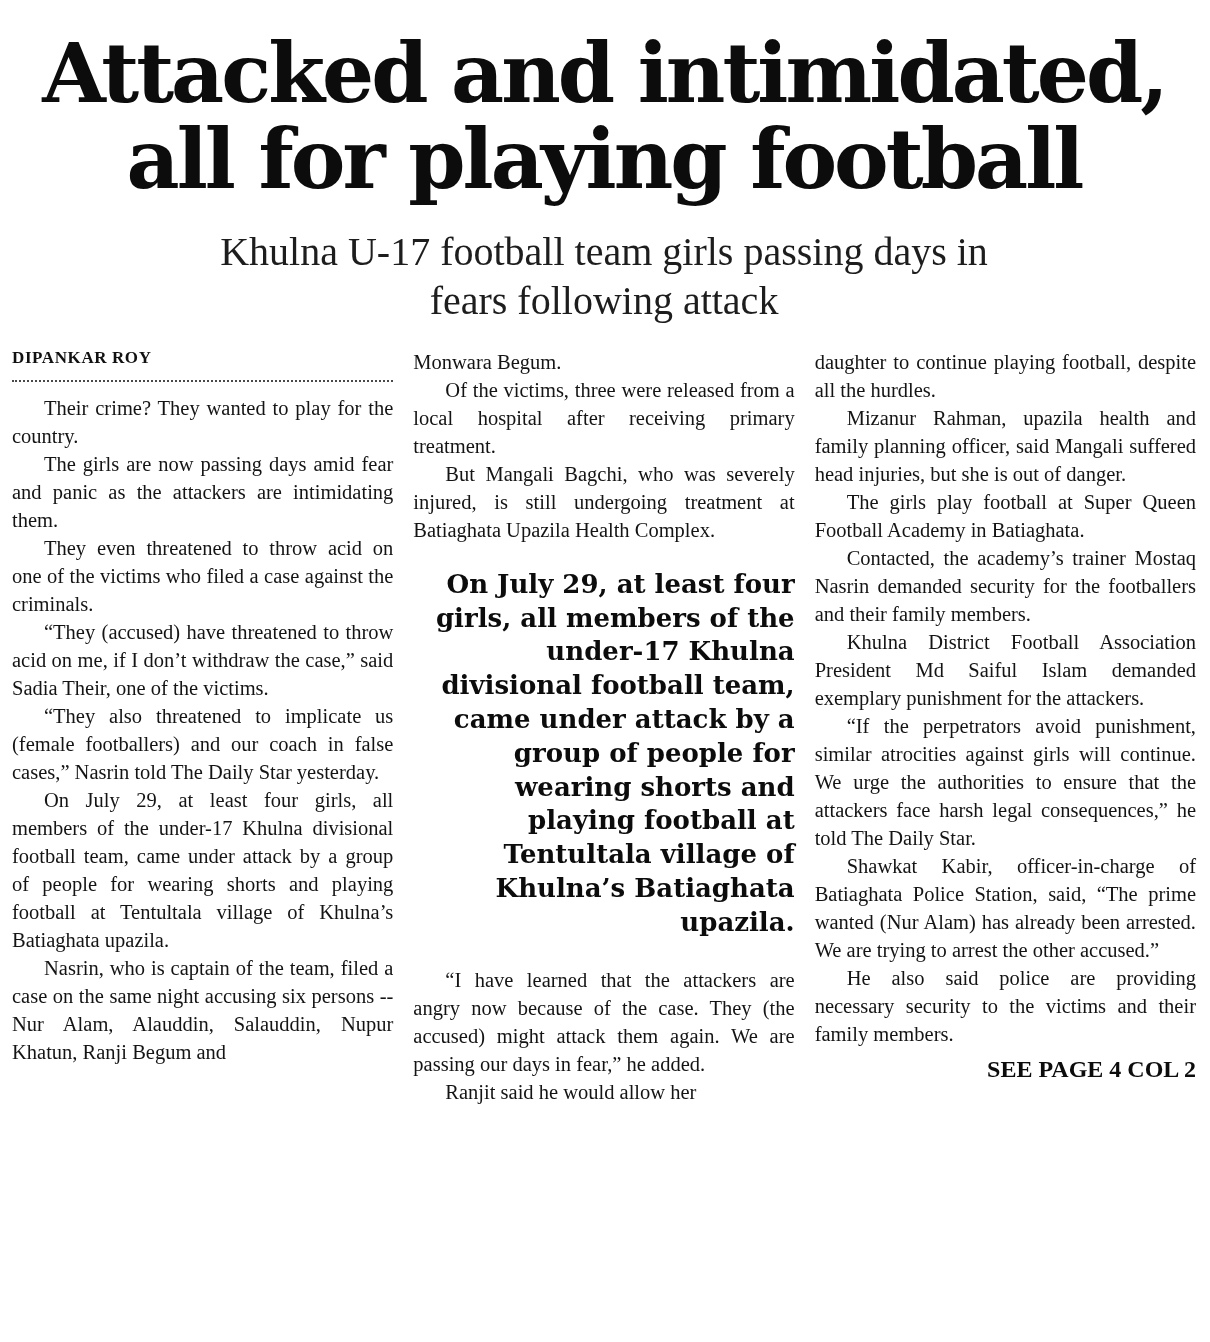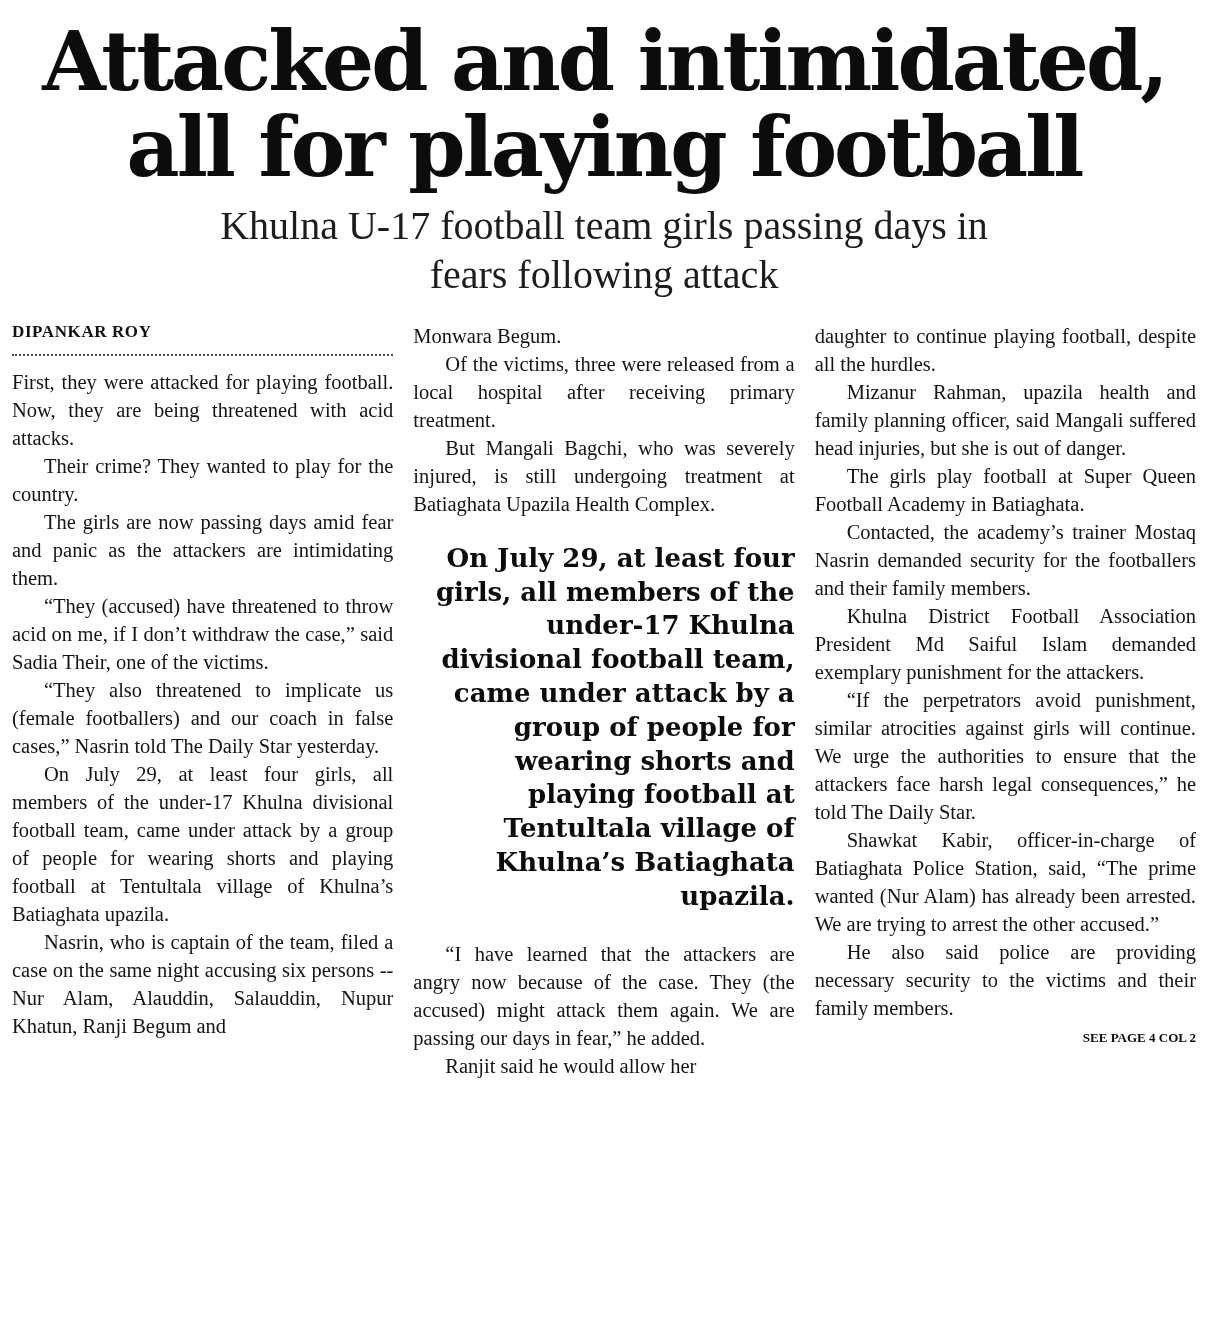--- a/index.html
+++ b/index.html
@@ -4,42 +4,42 @@
 <style>
   * { margin: 0; padding: 0; box-sizing: border-box; }
   html, body { background: #ffffff; }
   body {
     width: 1210px;
     min-height: 1342px;
     color: #131313;
     font-family: "Liberation Serif", serif;
     overflow: hidden;
   }
-  .page { padding: 4px 14px 8px 12px; }
+  .page { padding: 16px 14px 8px 12px; }
 
   .headline {
     font-family: "DejaVu Serif", serif;
     font-weight: 700;
     text-align: center;
     font-size: 82px;
     line-height: 1.05;
     letter-spacing: -3px;
     color: #0c0c0c;
     margin-top: 14px;
   }
   .hl-line { display: block; white-space: nowrap; }
 
   .subheadline {
     font-family: "Liberation Serif", serif;
     font-weight: 400;
     text-align: center;
     font-size: 40px;
     line-height: 1.22;
     max-width: 800px;
-    margin: 12px auto 22px;
+    margin: 26px auto 22px;
     color: #1d1d1d;
   }
 
   .columns {
     display: grid;
     grid-template-columns: 1fr 1fr 1fr;
     column-gap: 20px;
     margin-top: 2px;
   }
   .col { min-width: 0; }
@@ -72,21 +72,21 @@
     font-size: 26px;
     line-height: 1.3;
     text-align: right;
     color: #0c0c0c;
     margin: 24px 0 26px;
     padding-left: 12px;
   }
 
   .jump {
     font-weight: 700;
-    font-size: 13px;
+    font-size: 24px;
     text-align: right;
     margin-top: 8px;
     color: #0c0c0c;
   }
 </style>
 </head>
 <body>
 
 <div class="page">
 
@@ -96,23 +96,23 @@
   </h1>
 
   <h2 class="subheadline">Khulna U-17 football team girls passing days in fears following attack</h2>
 
   <div class="columns">
 
     <div class="col">
       <div class="byline-wrap">
         <span class="byline">DIPANKAR ROY</span>
       </div>
-      <p class="body-par noindent">First, they were attacked for playing football. Now, they are being threatened with acid attacks.</p>
       <p class="body-par">Their crime? They wanted to play for the country.</p>
       <p class="body-par">The girls are now passing days amid fear and panic as the attackers are intimidating them.</p>
+      <p class="body-par">They even threatened to throw acid on one of the victims who filed a case against the criminals.</p>
       <p class="body-par">“They (accused) have threatened to throw acid on me, if I don’t withdraw the case,” said Sadia Their, one of the victims.</p>
       <p class="body-par">“They also threatened to implicate us (female footballers) and our coach in false cases,” Nasrin told The Daily Star yesterday.</p>
       <p class="body-par">On July 29, at least four girls, all members of the under-17 Khulna divisional football team, came under attack by a group of people for wearing shorts and playing football at Tentultala village of Khulna’s Batiaghata upazila.</p>
       <p class="body-par">Nasrin, who is captain of the team, filed a case on the same night accusing six persons -- Nur Alam, Alauddin, Salauddin, Nupur Khatun, Ranji Begum and</p>
     </div>
 
     <div class="col">
       <p class="body-par noindent">Monwara Begum.</p>
       <p class="body-par">Of the victims, three were released from a local hospital after receiving primary treatment.</p>
       <p class="body-par">But Mangali Bagchi, who was severely injured, is still undergoing treatment at Batiaghata Upazila Health Complex.</p>

